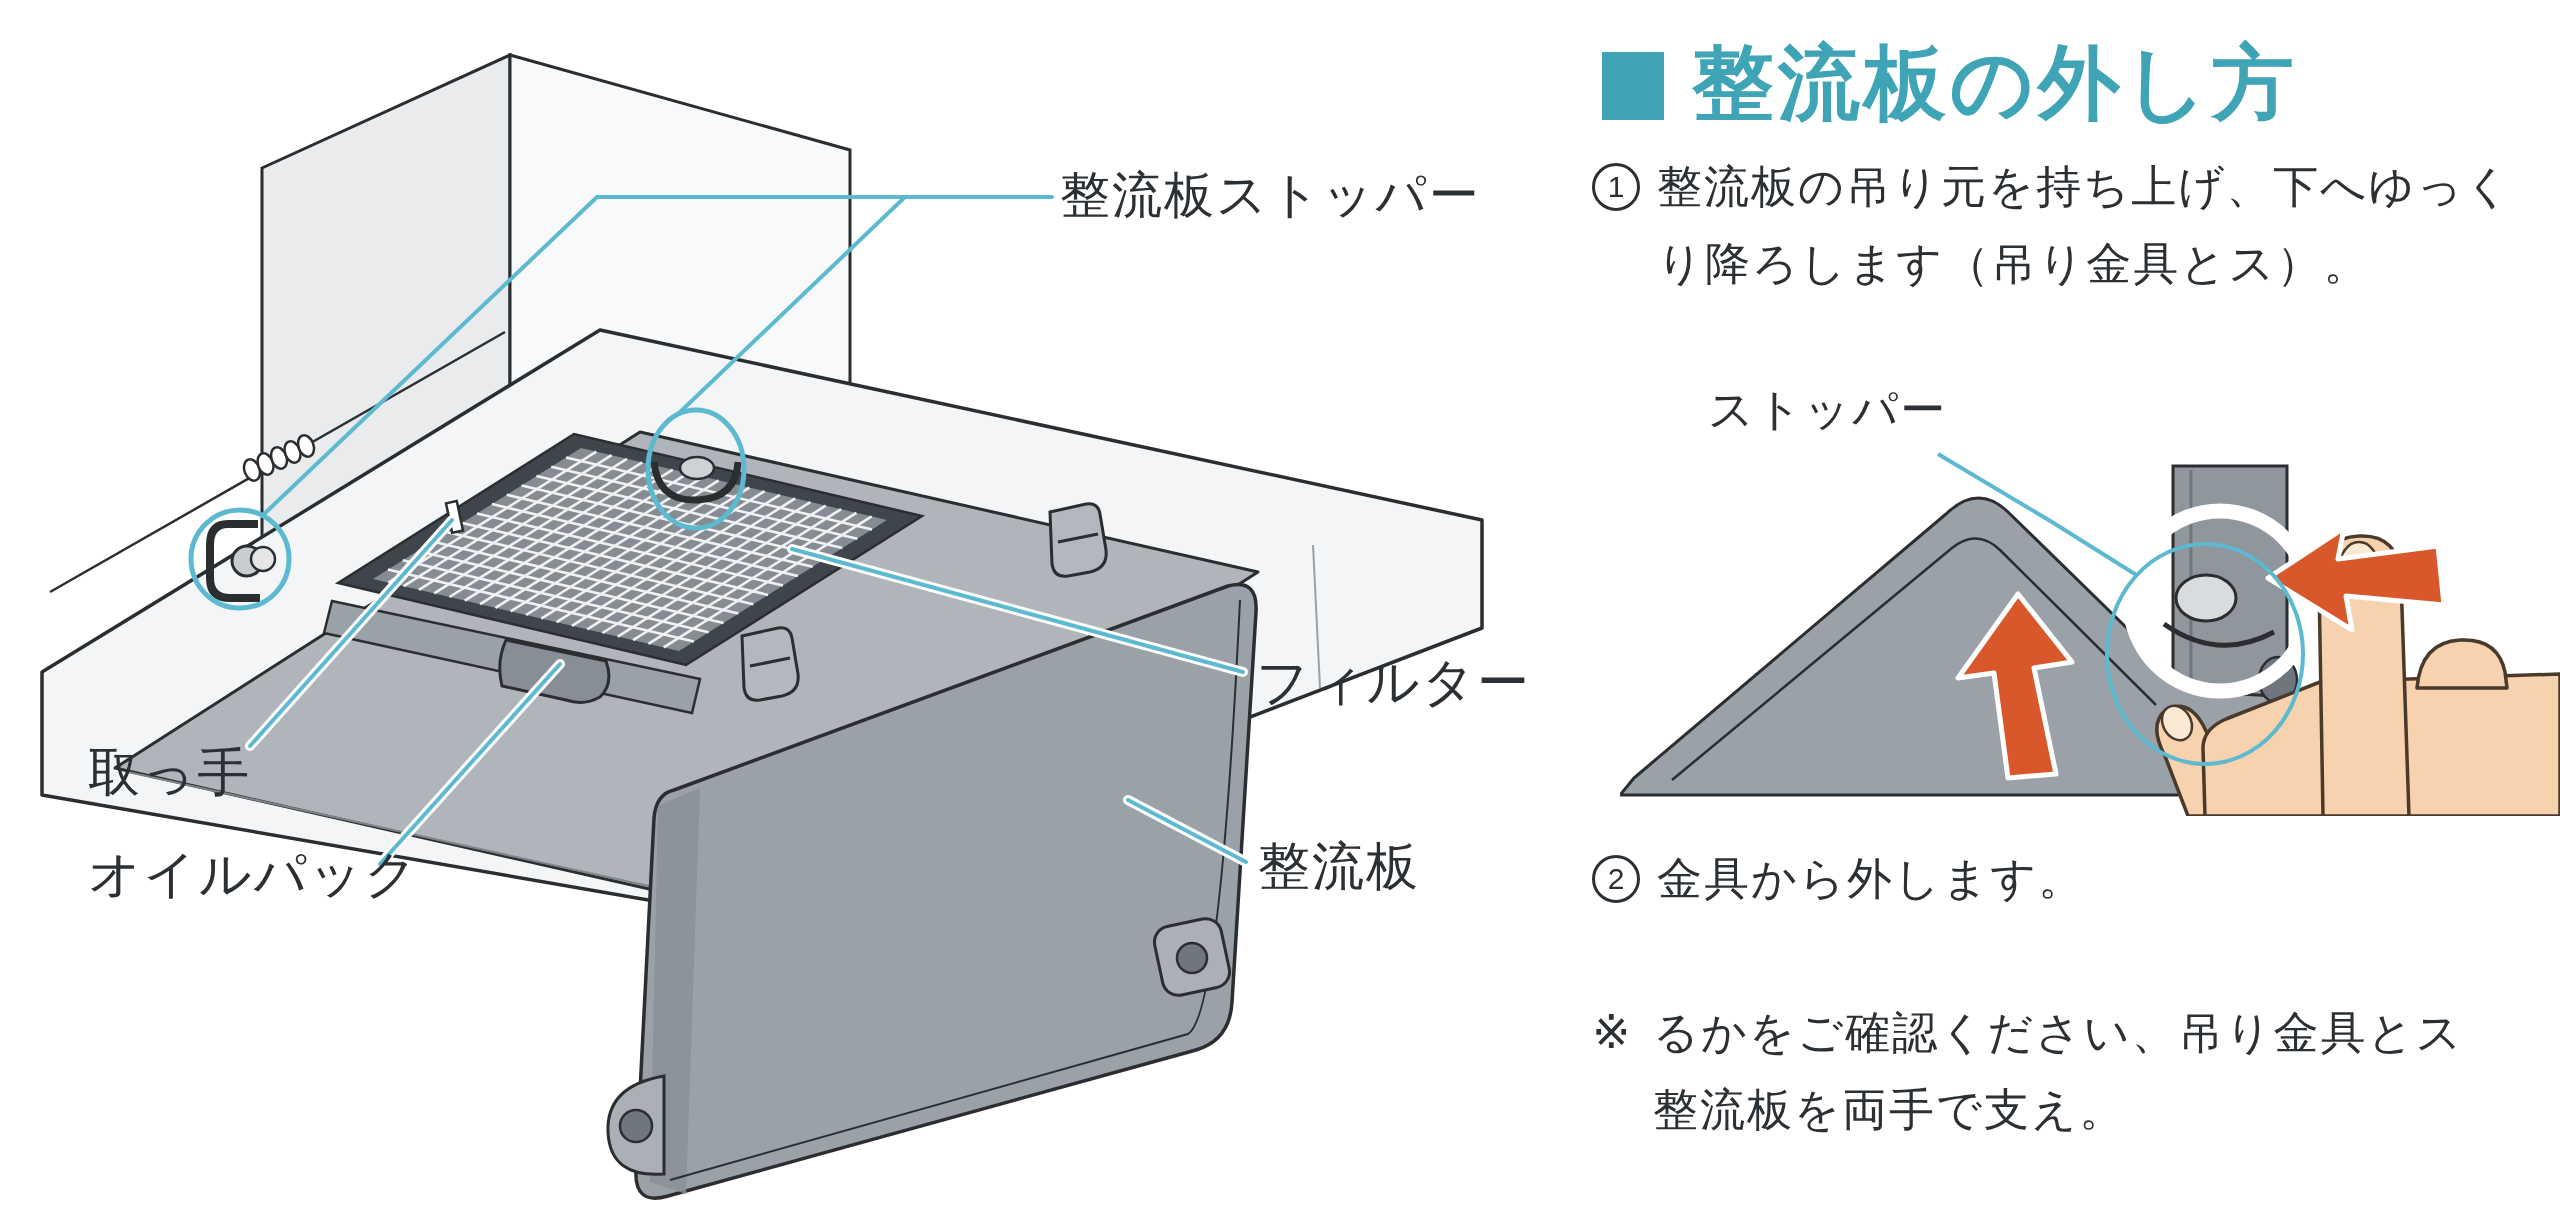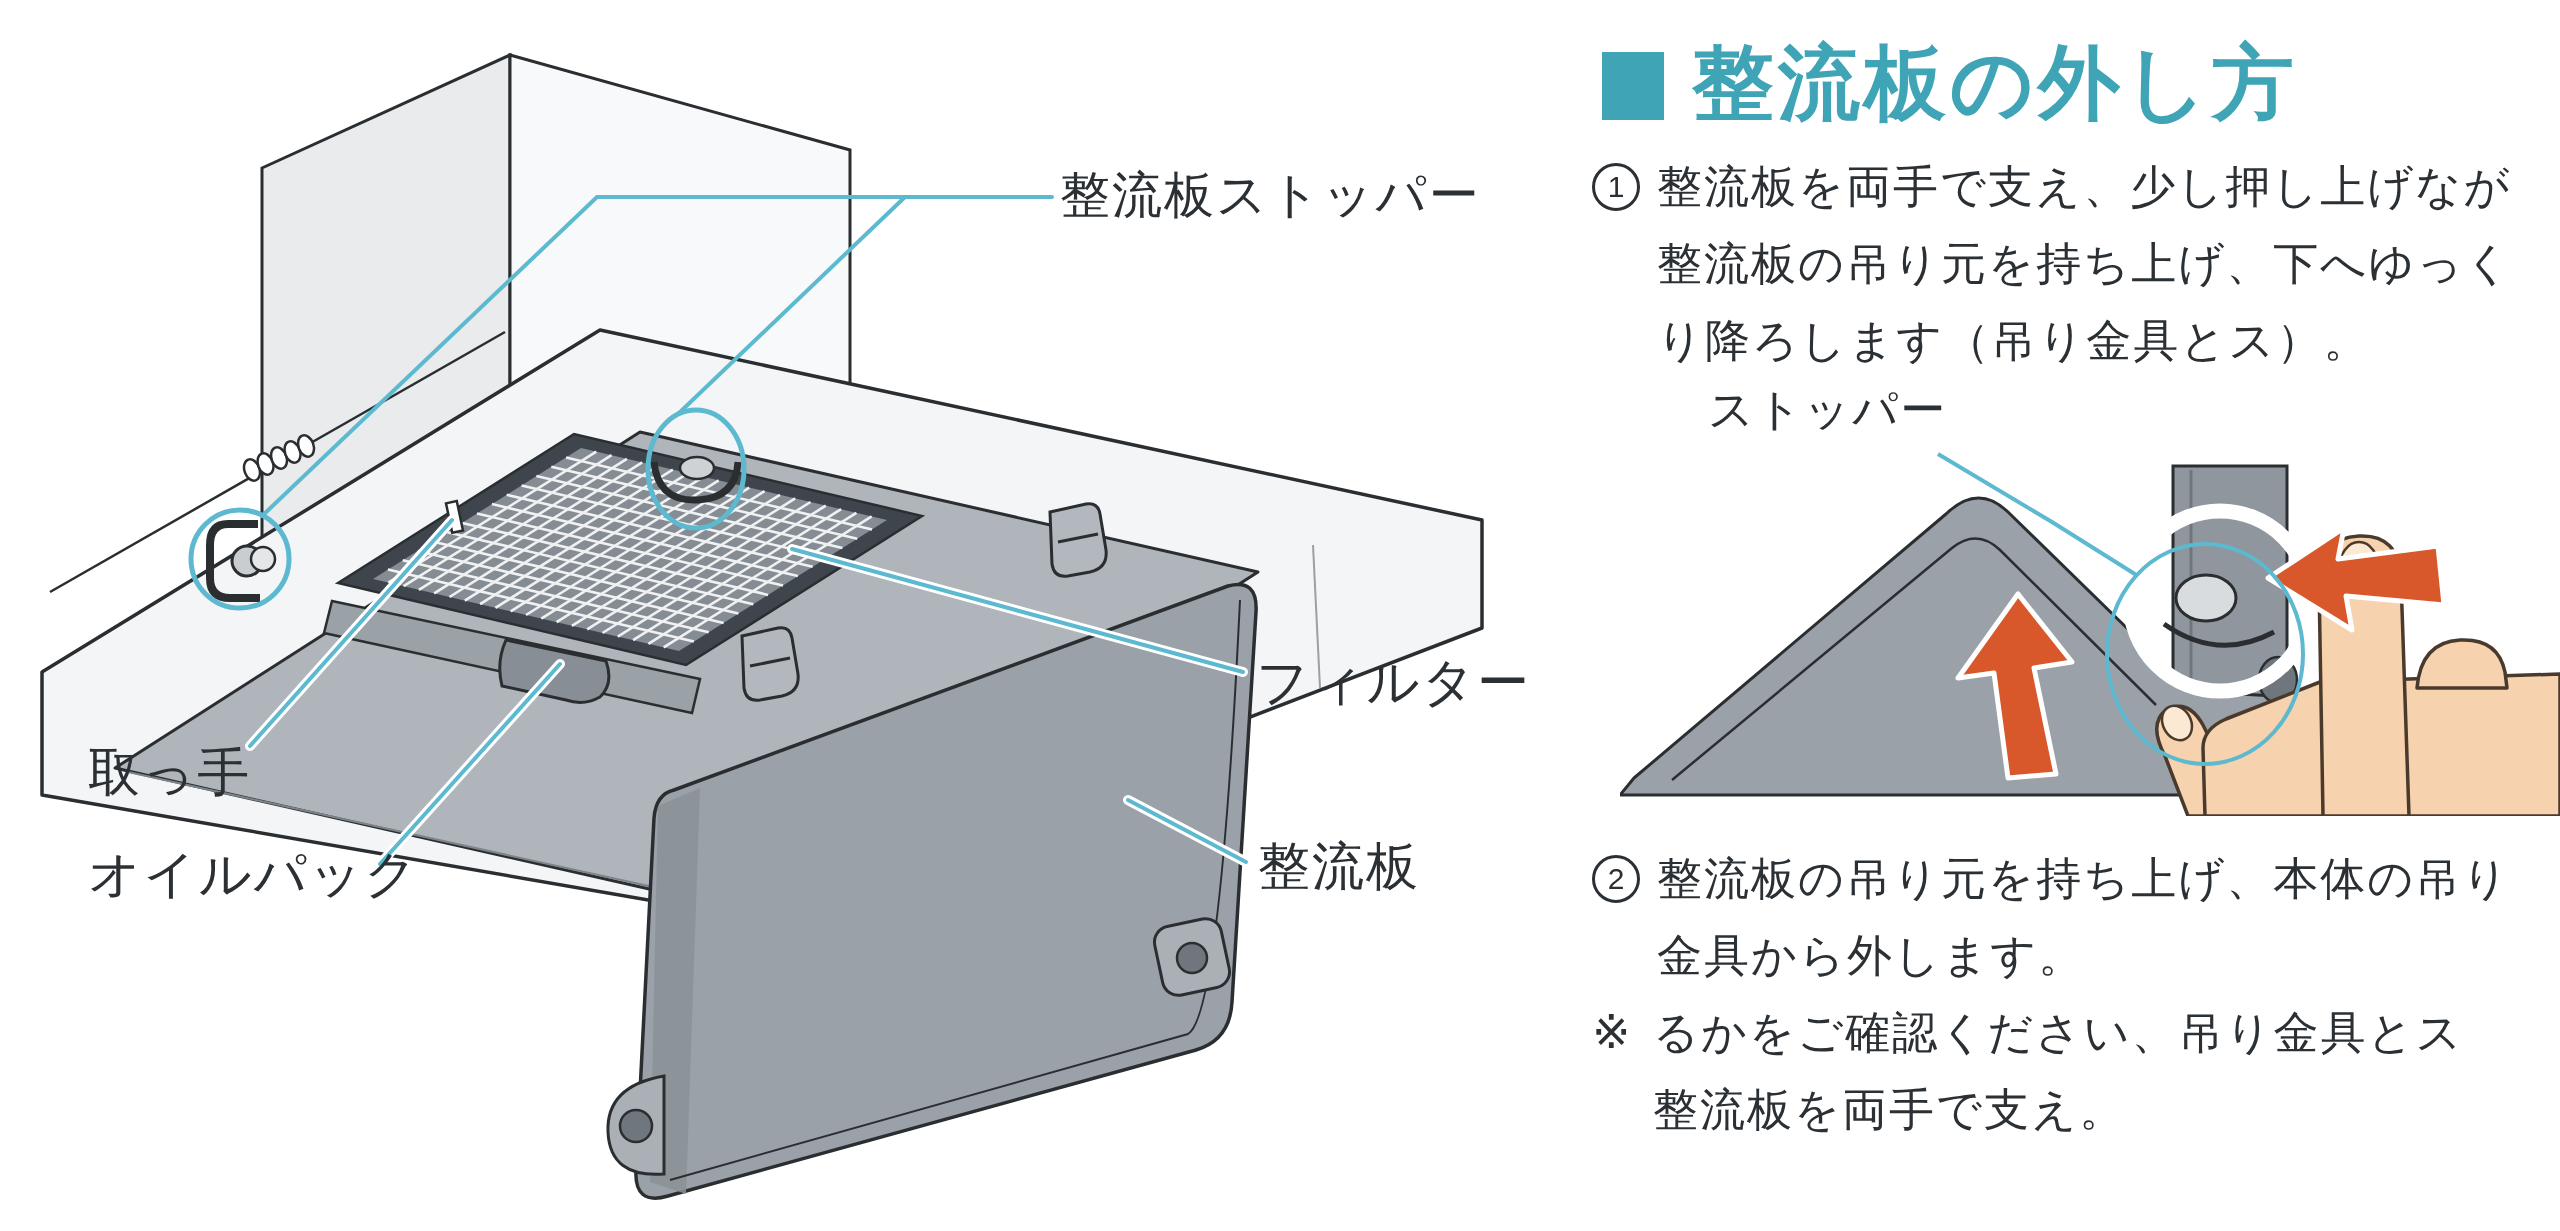--- a/index.html
+++ b/index.html
@@ -168,21 +168,20 @@
 </svg>
 
 <div id="heading" class="abs">
   <div class="sq"></div>
   <div class="t">整流板の外し方</div>
 </div>
 
 <div id="step1" class="step">
   <div class="circ">1</div>
   <div class="lines">
-    <div>整流板を両手で支え、少し押し上げなが</div>
     <div>整流板の吊り元を持ち上げ、下へゆっく</div>
     <div>り降ろします（吊り金具とス）。</div>
   </div>
 </div>
 
 <div id="cap-stopper" class="abs">ストッパー</div>
 
 <svg id="illu" class="abs" style="left:1620px;top:448px" width="940" height="368" viewBox="0 0 940 368">
 
   <rect x="553" y="18" width="114" height="246" fill="#8f969d" stroke="#2b2e31" stroke-width="3"></rect>
@@ -211,21 +210,20 @@
   <polygon points="398,146 338,230 374,225 388,330 436,326 414,220 452,214" fill="#D8572B" stroke="#ffffff" stroke-width="5" stroke-linejoin="round"></polygon>
   <polygon points="648,130 724,80 718,111 818,98 824,157 726,148 732,182" fill="#D8572B" stroke="#ffffff" stroke-width="5" stroke-linejoin="round"></polygon>
 
   <ellipse cx="585" cy="206" rx="98" ry="110" fill="none" stroke="#5CB9CF" stroke-width="4"></ellipse>
   <polyline points="318,6 432,74 518,128" fill="none" stroke="#5CB9CF" stroke-width="4"></polyline>
 </svg>
 
 <div id="step2" class="step">
   <div class="circ">2</div>
   <div class="lines">
-    <div>整流板の吊り元を持ち上げ、本体の吊り</div>
     <div>金具から外します。</div>
   </div>
 </div>
 
 <div id="note" class="step">
   <div class="mark">※</div>
   <div class="lines">
     <div>るかをご確認ください、吊り金具とス</div>
     <div>整流板を両手で支え。</div>
   </div>

